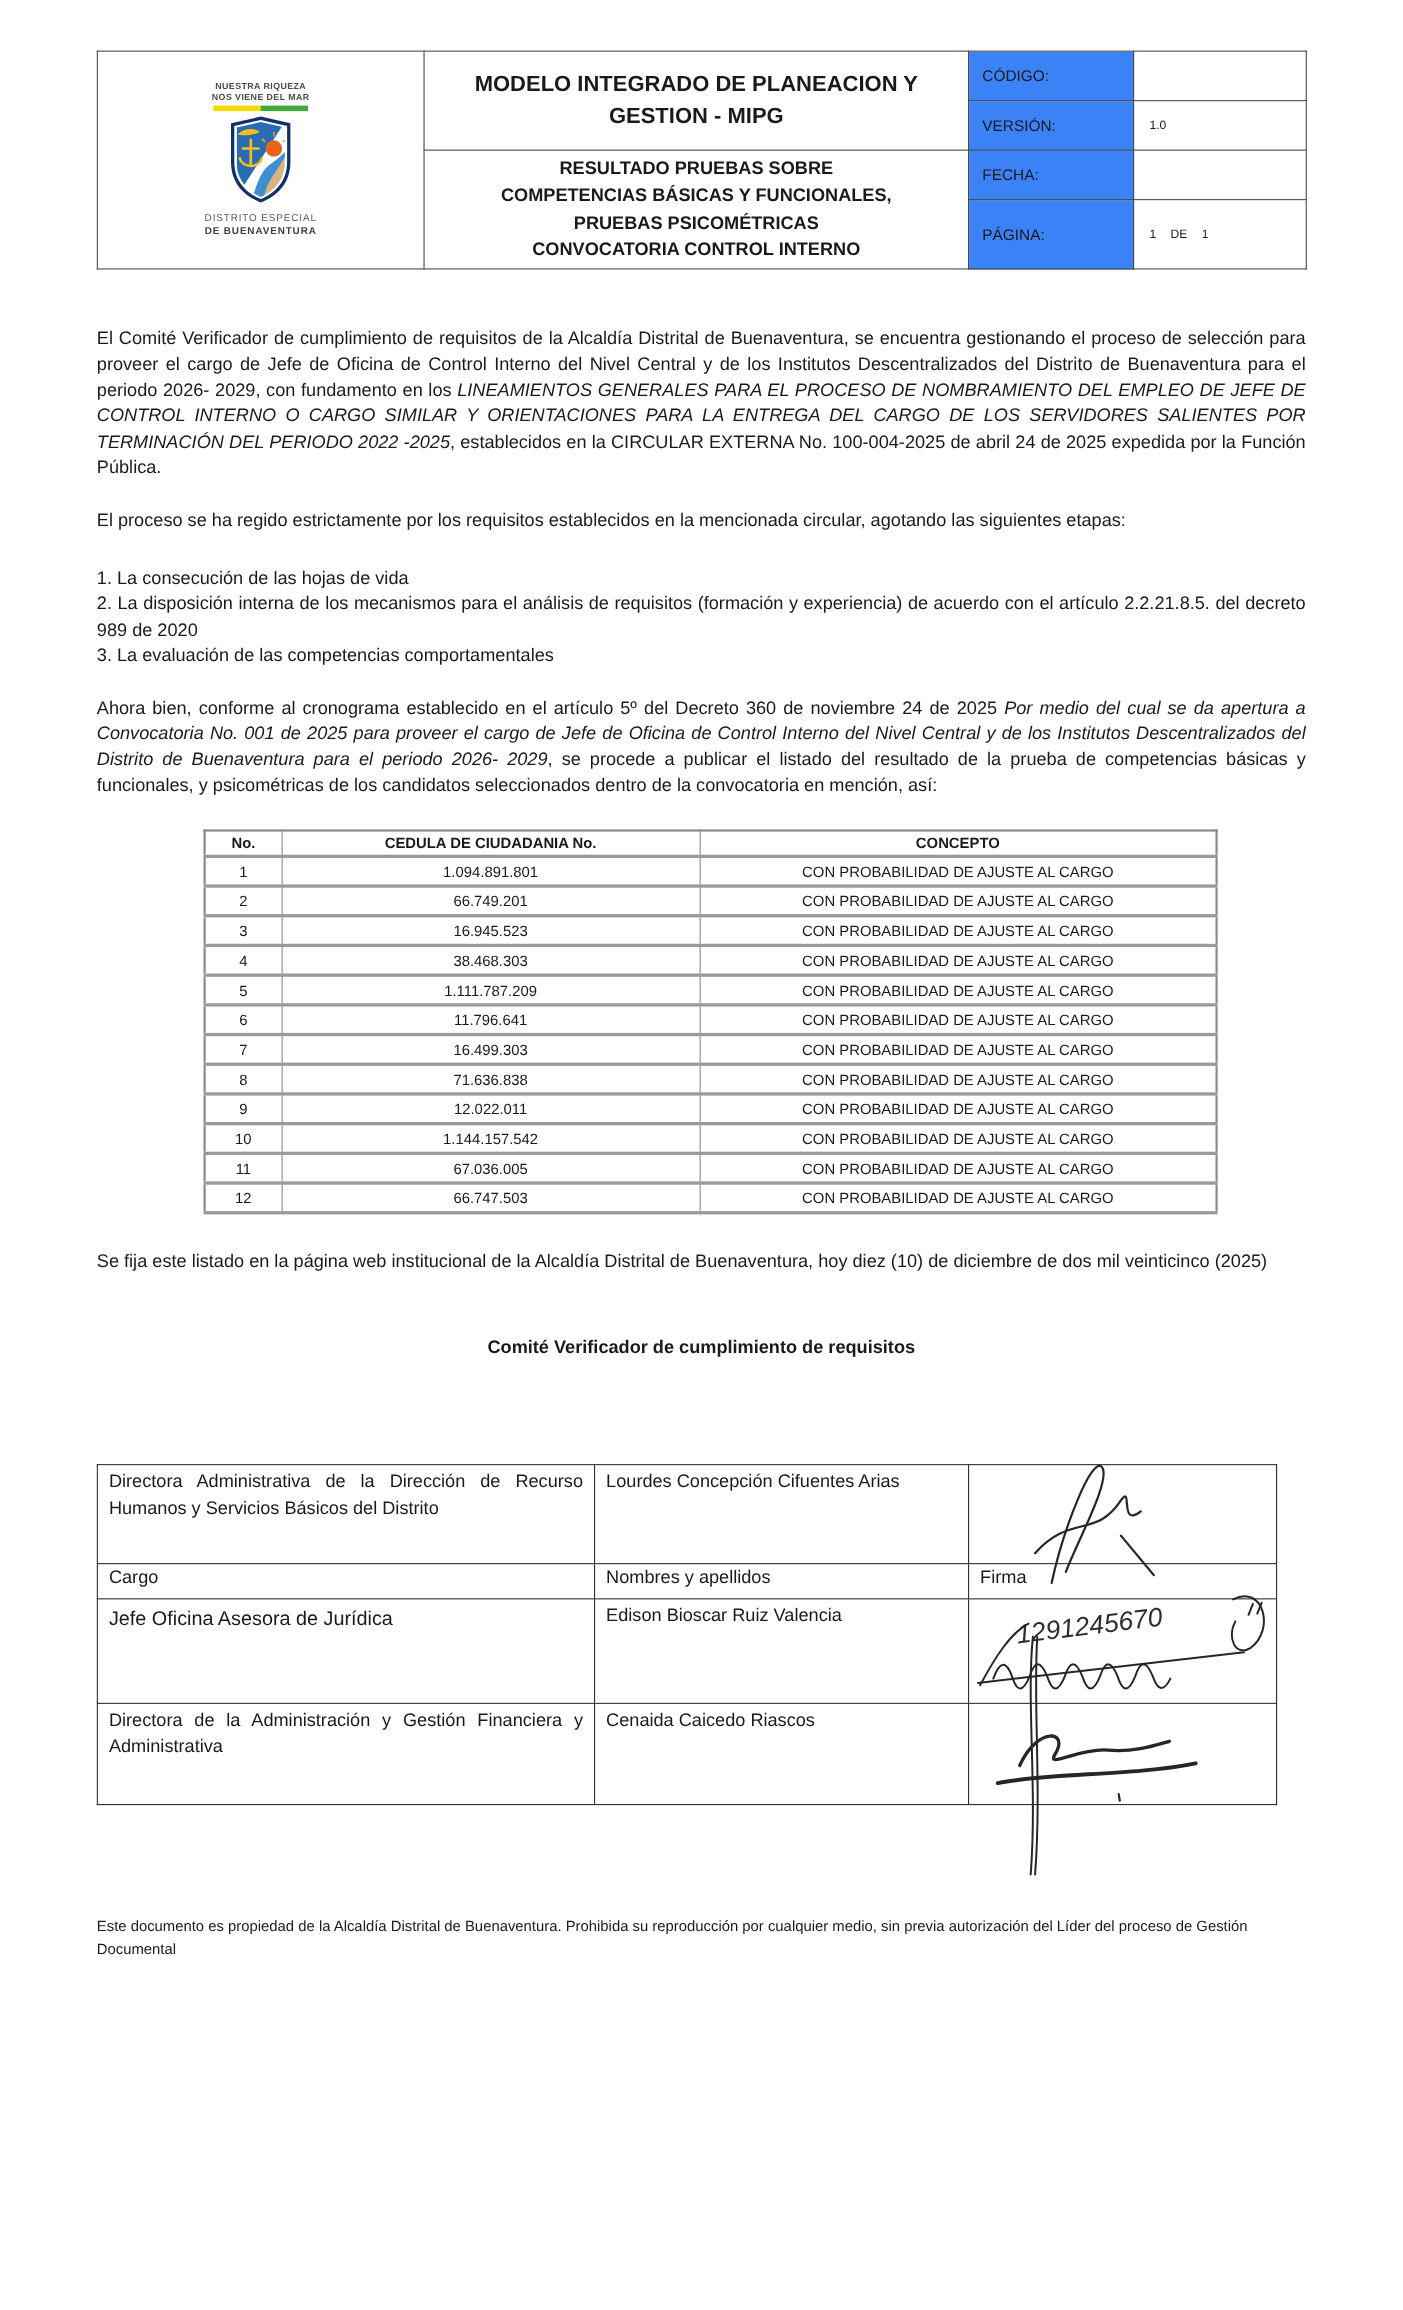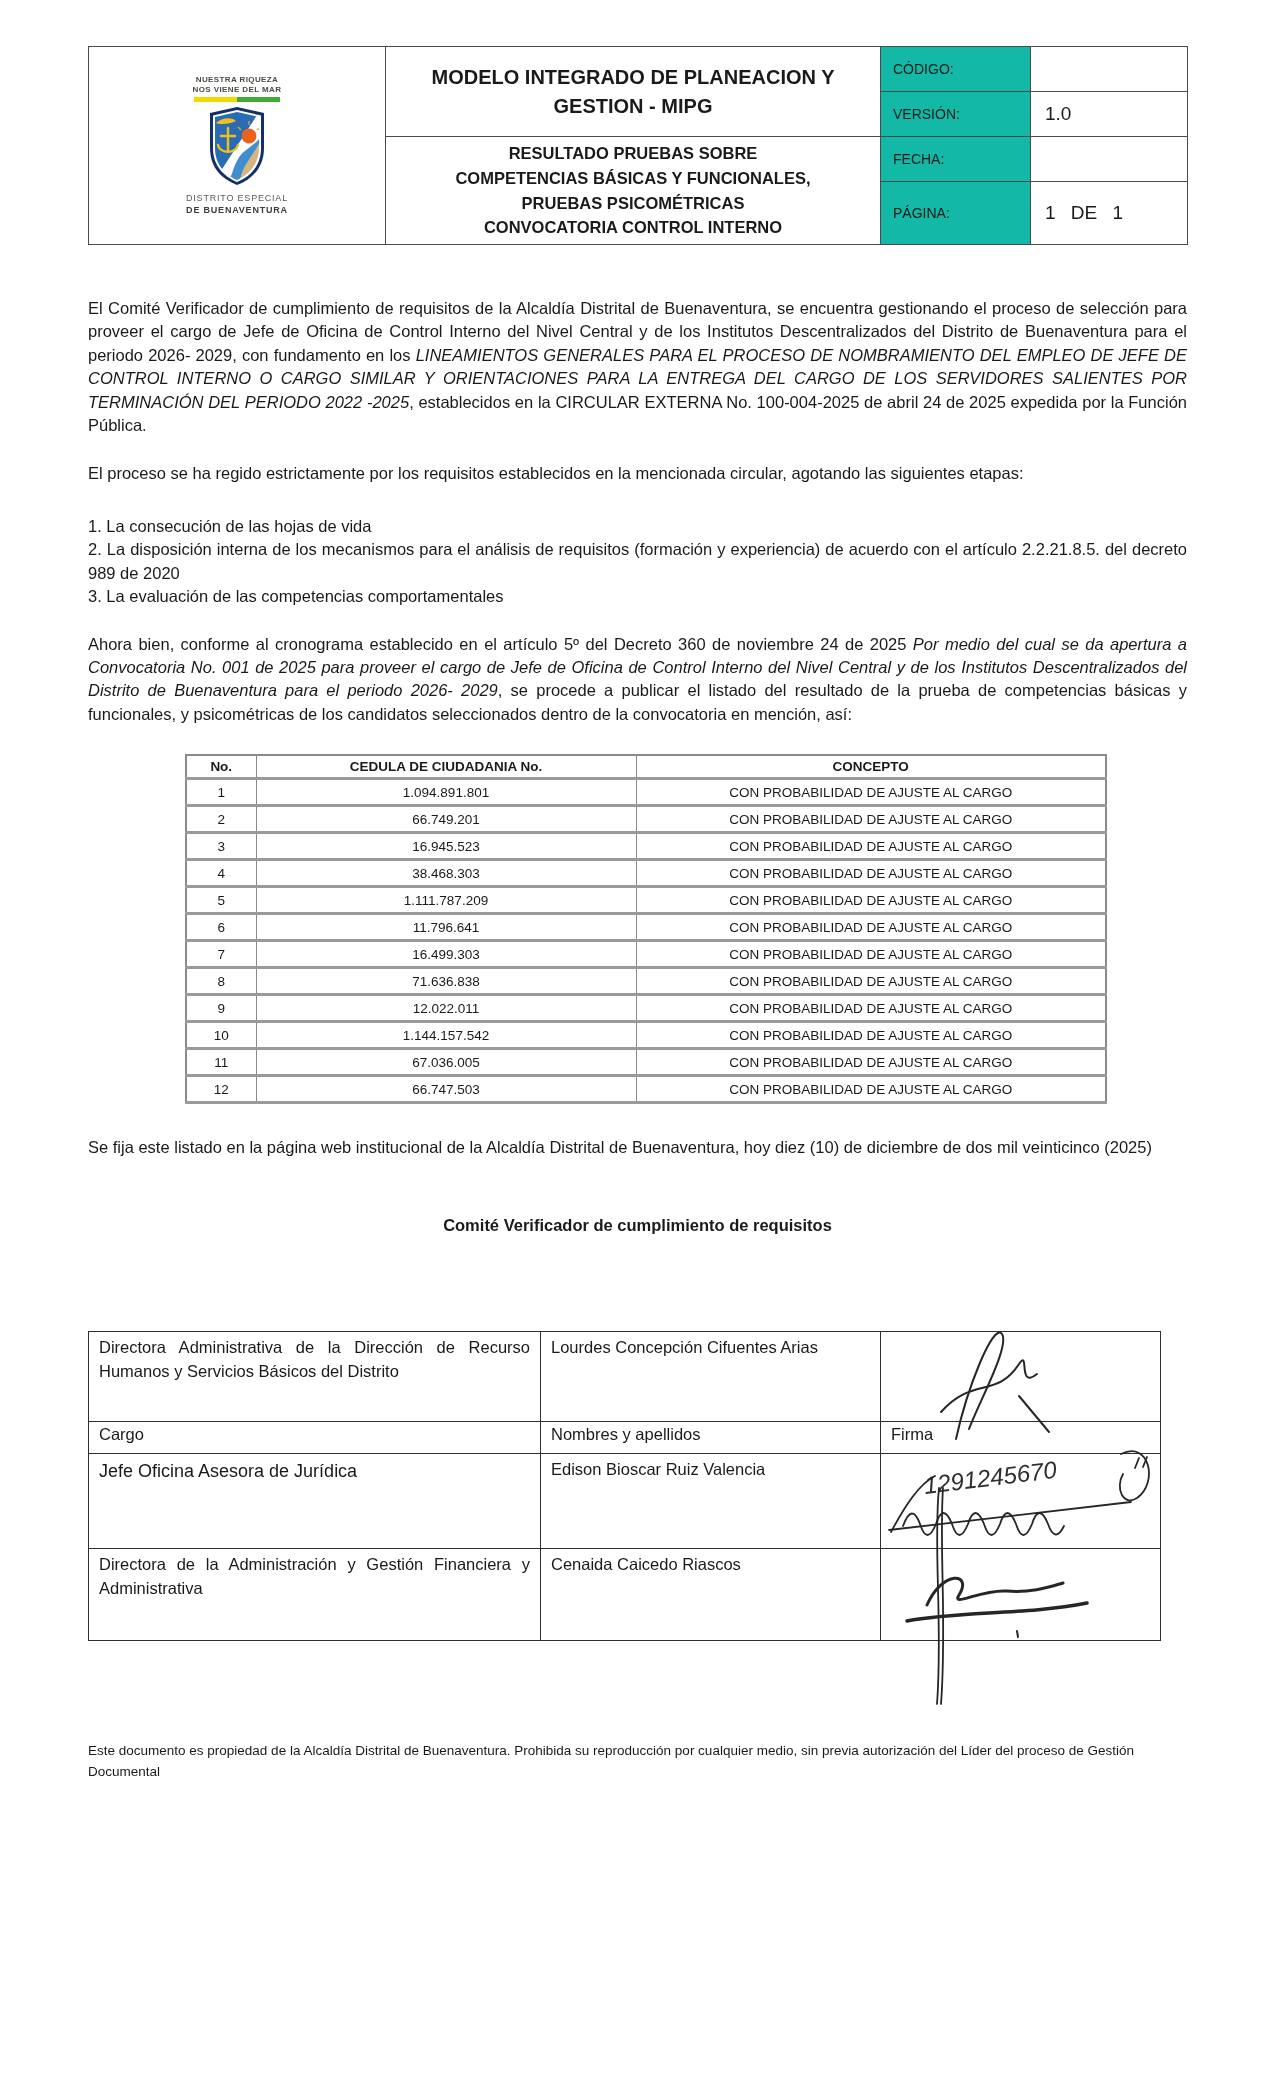--- a/index.html
+++ b/index.html
@@ -15,22 +15,22 @@
   table.hdr { border-collapse:collapse; width:1099px; table-layout:fixed; }
   table.hdr td { border:1.5px solid #4a4a4a; vertical-align:middle; }
   td.logo-cell { text-align:center; vertical-align:middle; padding:4px 0; }
   .motto { font-size:8px; font-weight:bold; color:#4b4b45; letter-spacing:.4px; line-height:1.25; }
   .motto-bar { width:86px; height:5px; margin:2px auto 4px auto; display:flex; }
   .motto-bar span { flex:1; }
   .org { font-size:9px; color:#5a5a55; letter-spacing:.8px; line-height:1.3; margin-top:3px; }
   .org .org-b { font-weight:bold; color:#3e3e39; }
   td.title-cell { text-align:center; font-weight:bold; font-size:20px; line-height:1.45; padding:4px 10px; }
   td.subtitle-cell { text-align:center; font-weight:bold; font-size:16.5px; line-height:1.5; padding:4px 8px; }
-  td.f-label { font-size:14px; padding-left:12px; background:#14b8a6; }
-  td.f-value { font-size:19px; padding-left:14px;margin-left:41px; }
+  td.f-label { font-size:14px; padding-left:12px; background:#3b82f6; }
+  td.f-value { font-size:11px; padding-left:14px;margin-left:41px; }
   td.pg-val { word-spacing:10px; }
 
   
   .para { font-size:16.5px; line-height:1.42; text-align:justify; }
   .em { font-style:italic; }
   .p1 { margin-top:52px; }
   .p2 { margin-top:24px; }
   .steps { margin-top:30px; }
   .steps div { font-size:16.5px; line-height:1.42; text-align:justify; }
   .p3 { margin-top:24px; }

